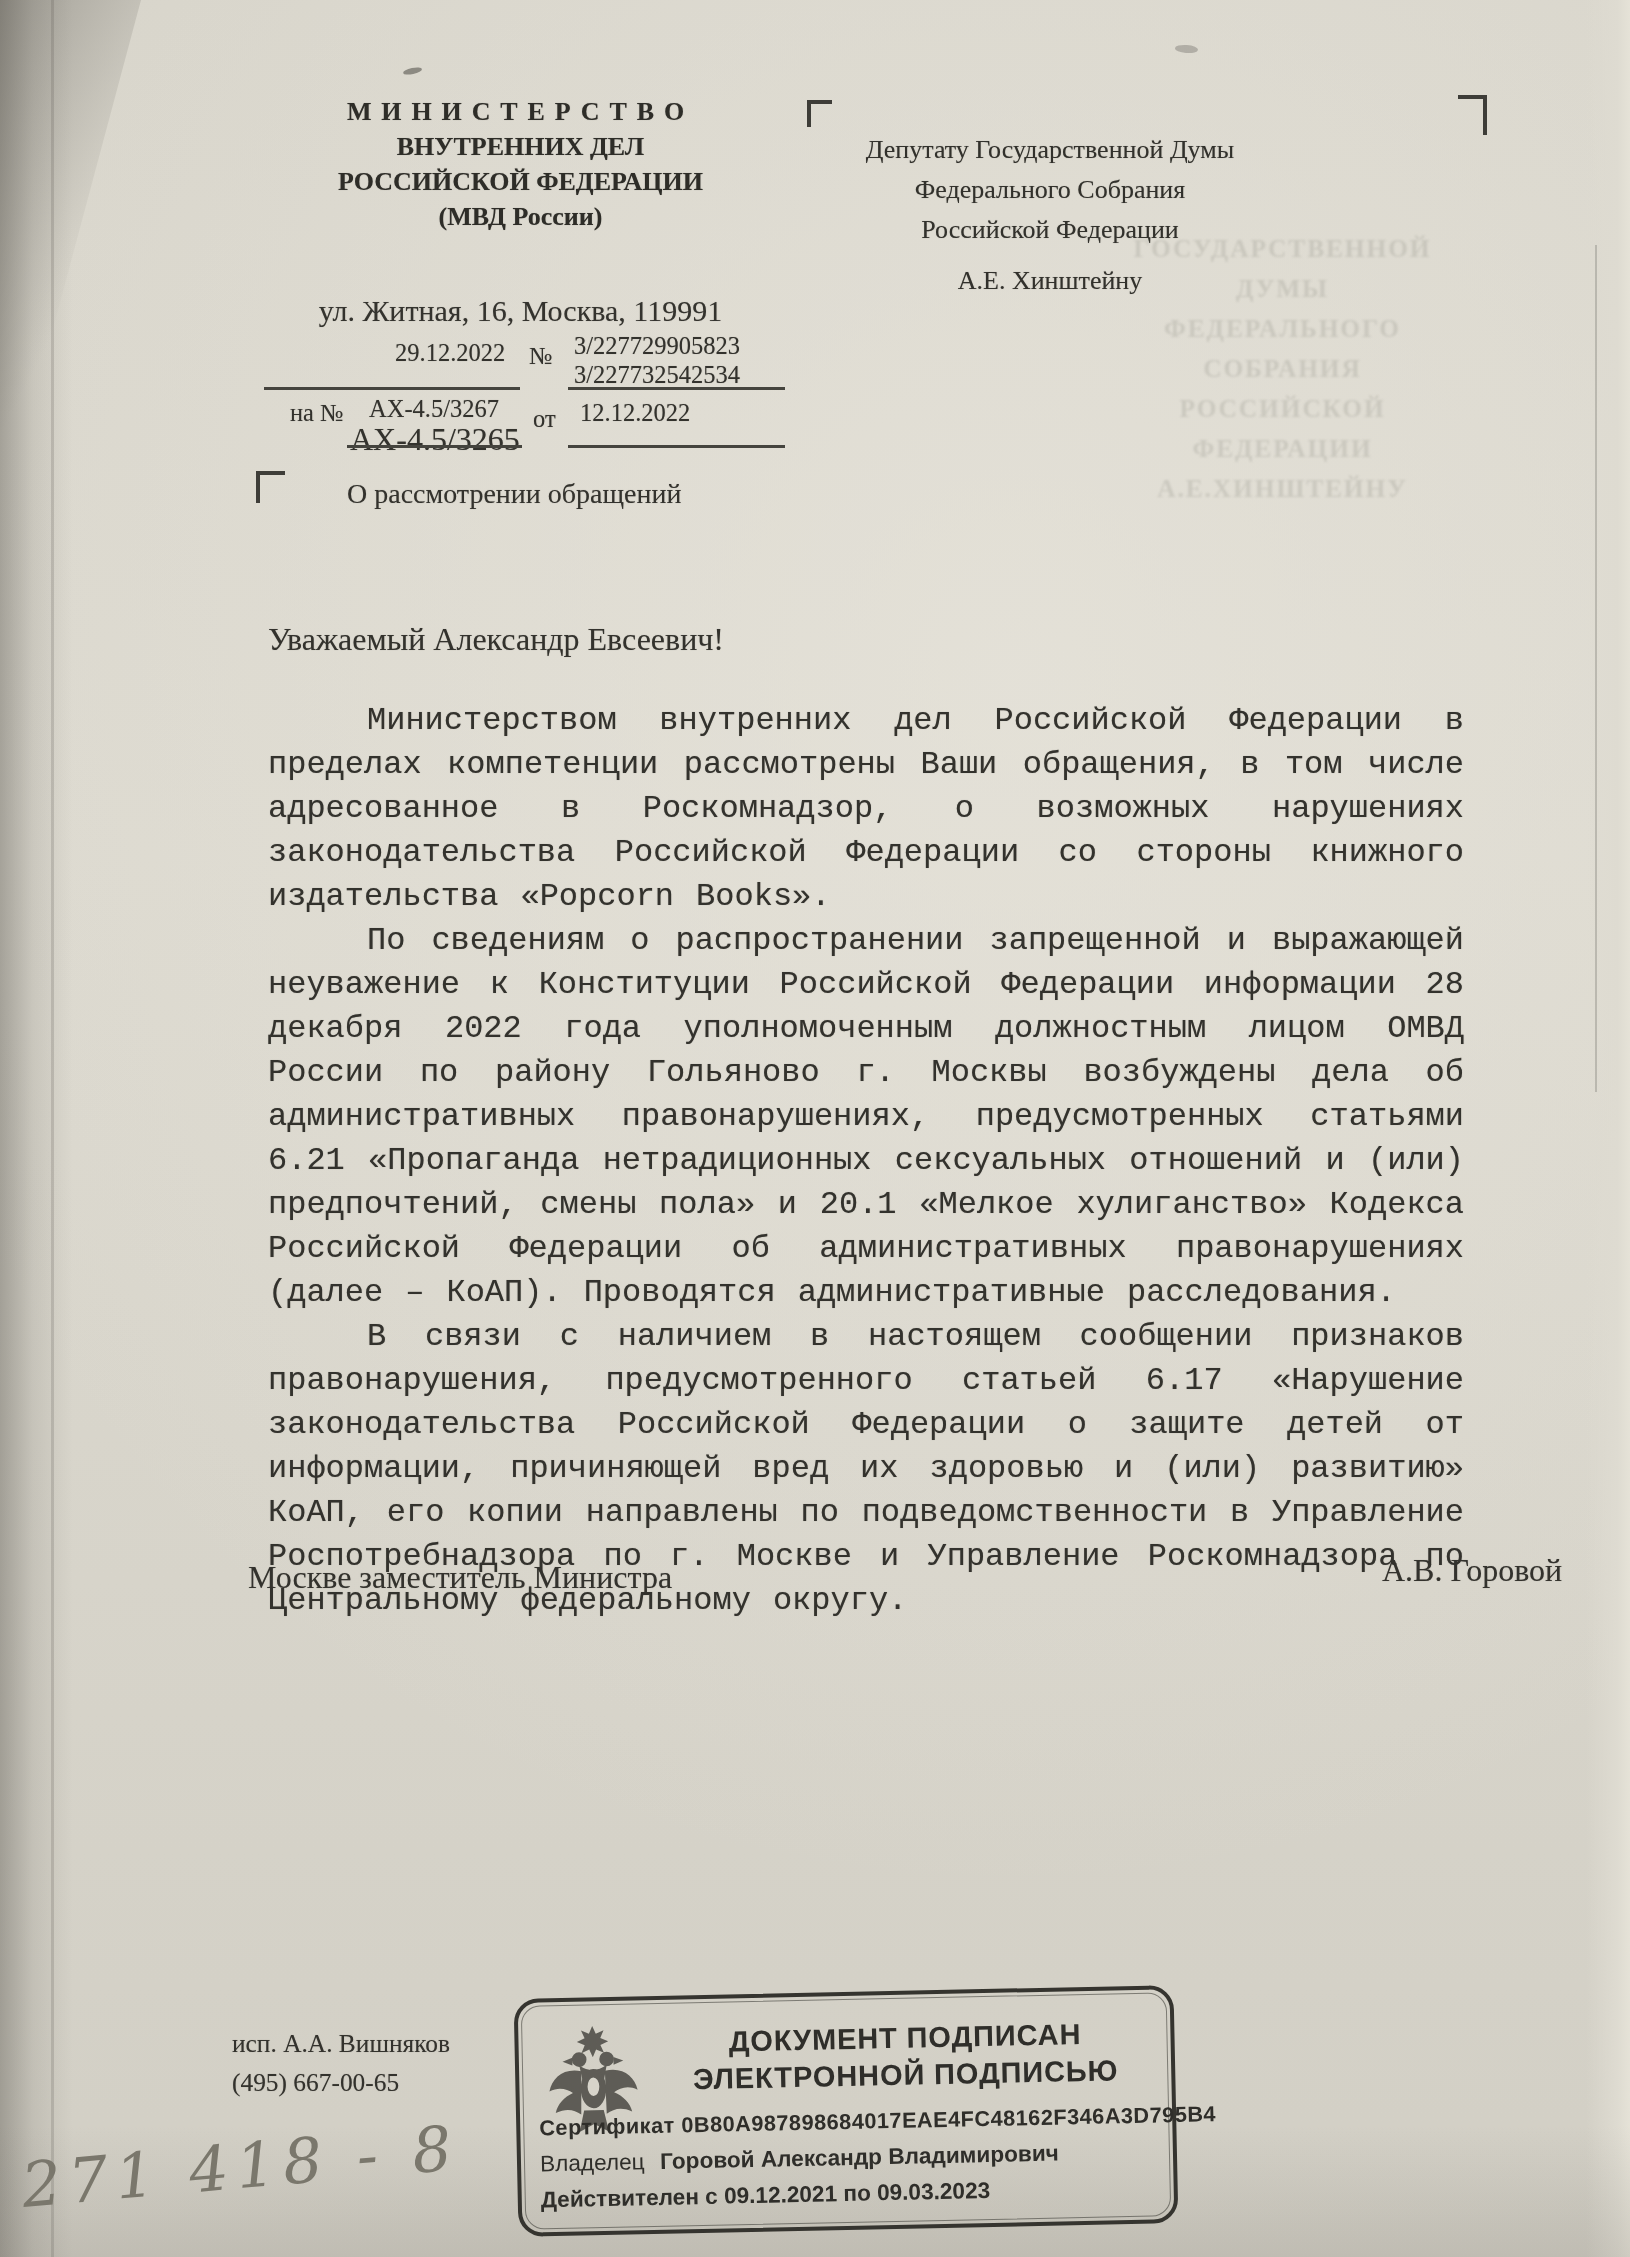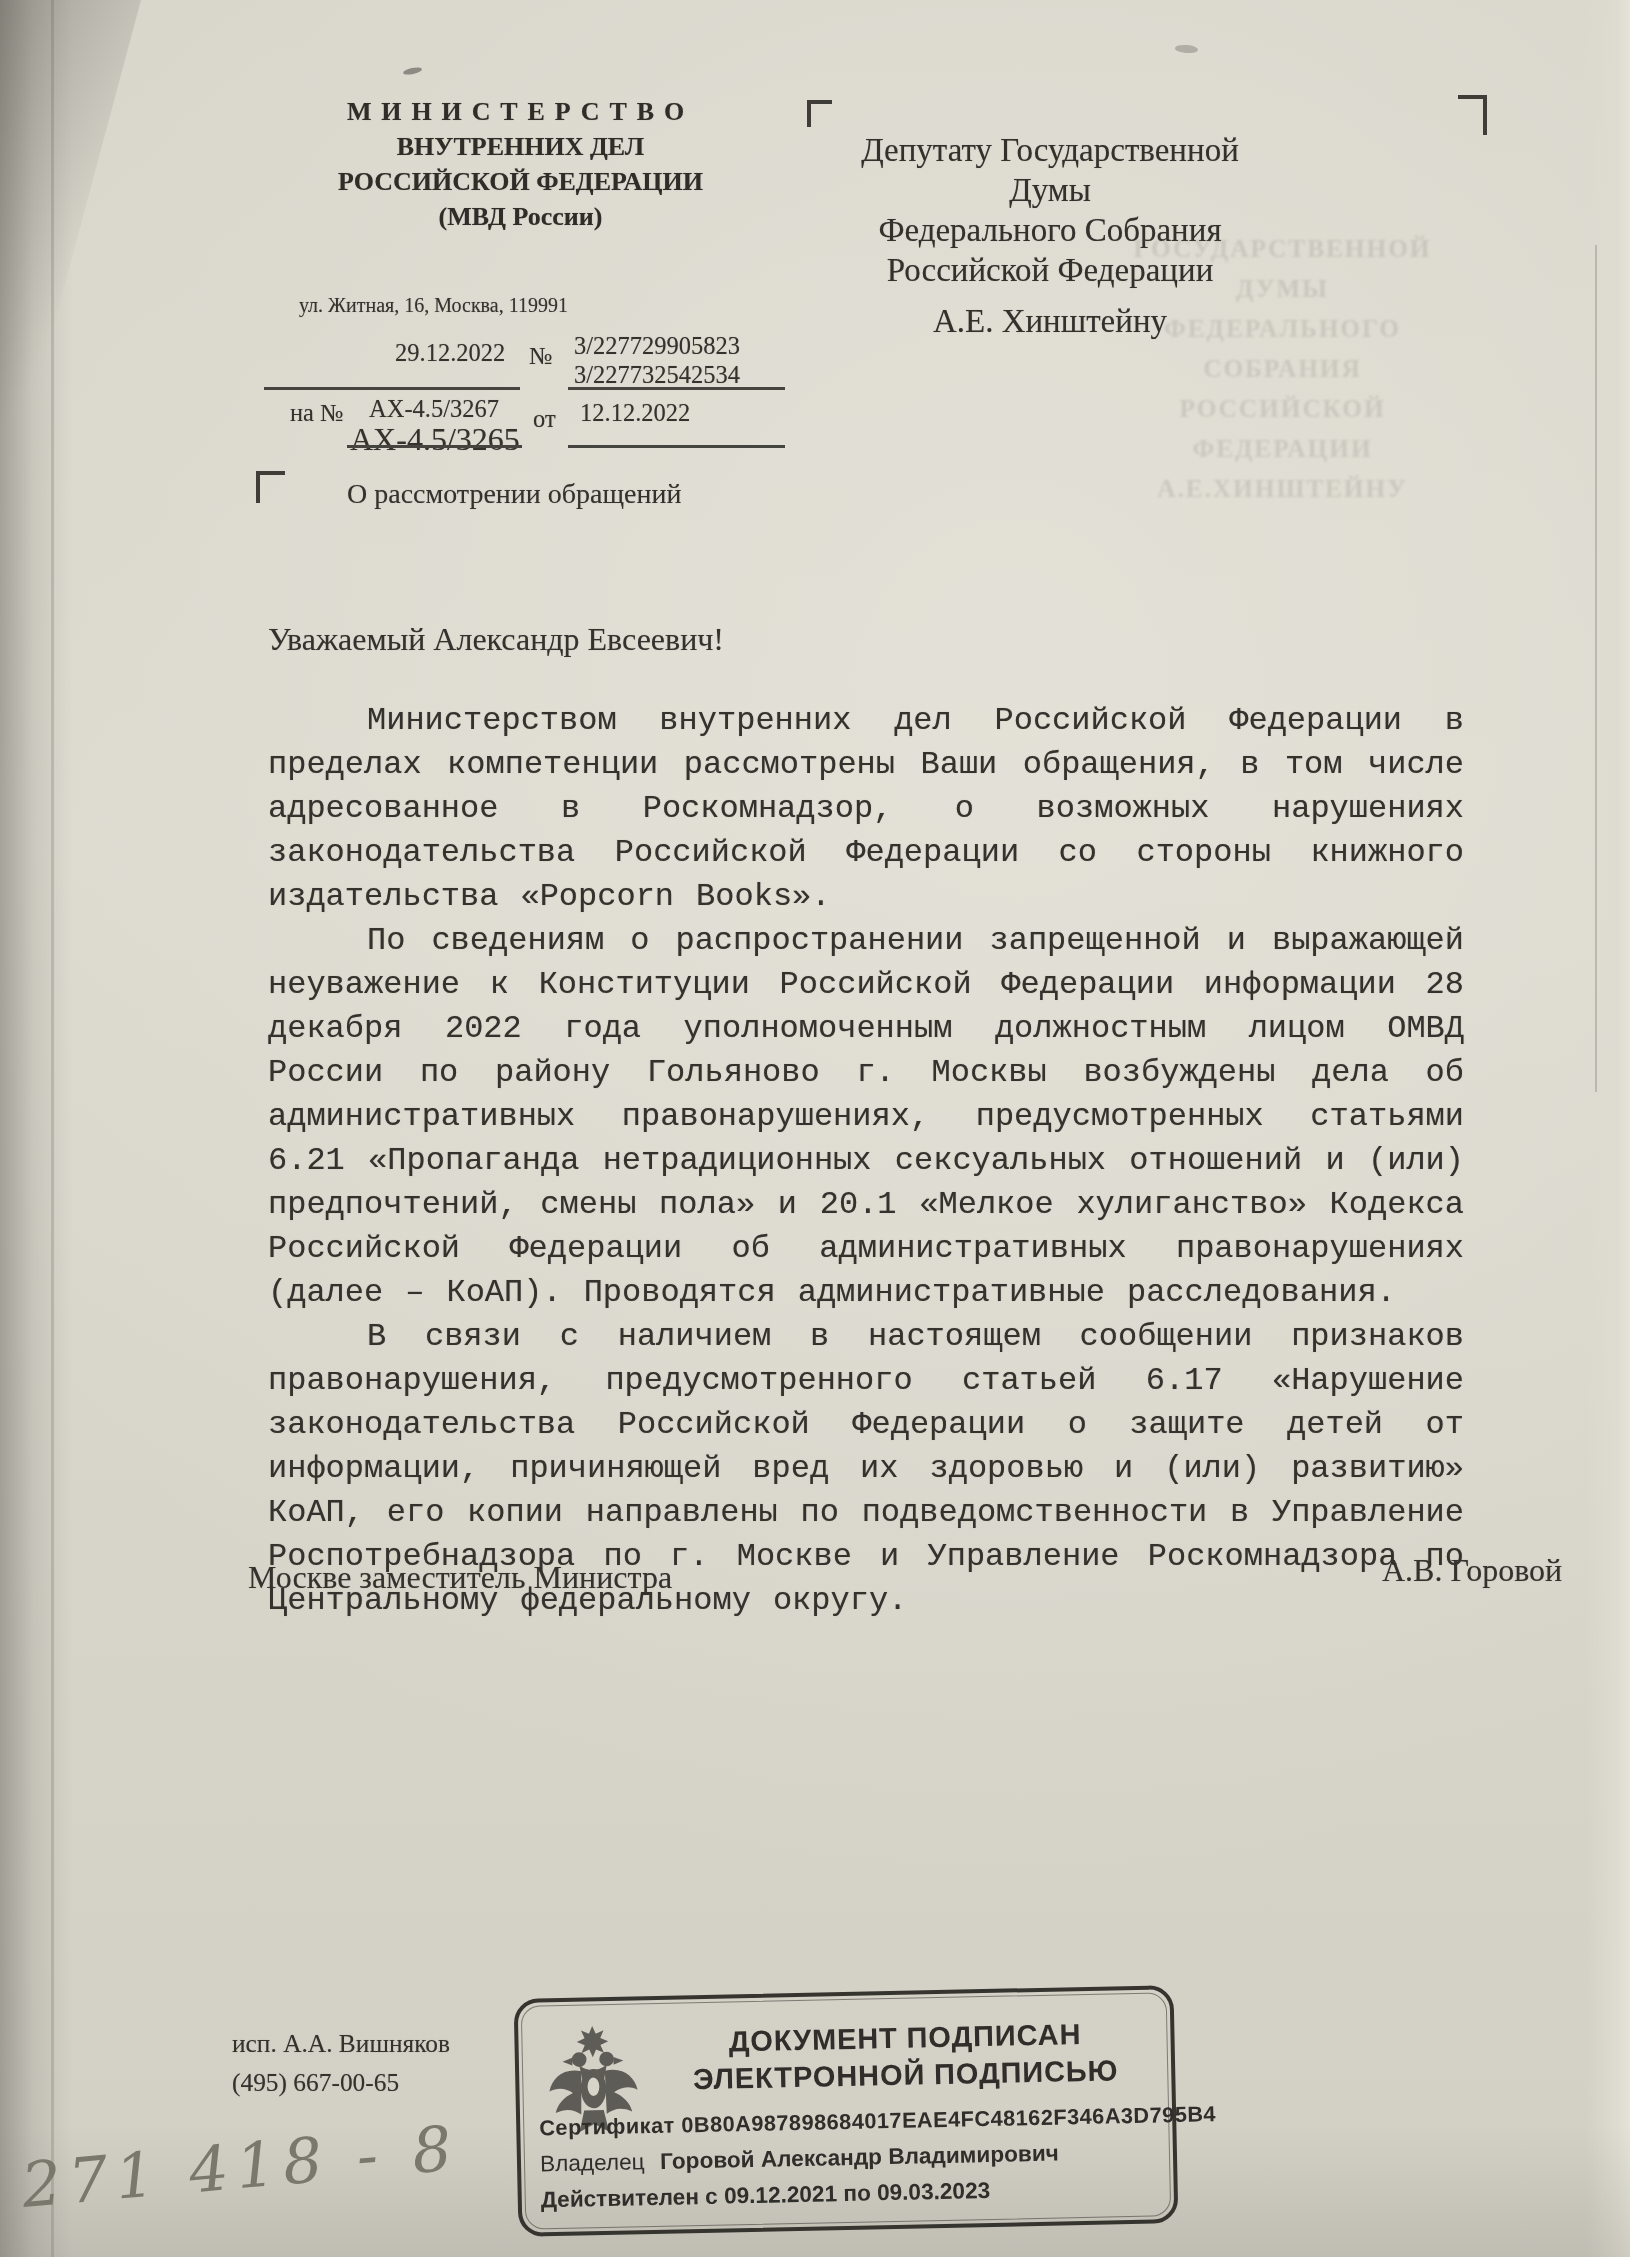--- a/index.html
+++ b/index.html
@@ -29,22 +29,22 @@
   .shade-bottom{position:absolute;left:0;bottom:0;width:100%;height:132px;
     background:linear-gradient(180deg, rgba(108,104,96,0) 0%, rgba(108,104,96,.18) 100%);}
   .smudge{position:absolute;border-radius:50%;background:rgba(62,60,54,.5);}
   #smudge1{left:403px;top:68px;width:19px;height:5.6px;transform:rotate(-12deg);}
   #smudge2{left:1175px;top:45px;width:22.6px;height:7.5px;opacity:.55;transform:rotate(4deg);}
 
   
   .letterhead{position:absolute;left:299px;top:94px;width:443px;text-align:center;
     font-weight:700;font-size:26px;line-height:35px;color:#2e2d28;}
   .letterhead .l1{letter-spacing:.38em;}
-  .org-address{position:absolute;left:299px;top:294px;width:443px;
-    font-size:20px;color:#34332e;}
+  .org-address{position:absolute;left:299px;top:294px;width:443px;text-align:center;
+    font-size:30px;color:#34332e;}
 
   .out-date{position:absolute;left:395px;top:339px;font-size:24.5px;}
   .num-sign{position:absolute;left:529px;top:342px;font-size:24.5px;}
   .out-numbers{position:absolute;left:574px;top:331px;font-size:24.5px;line-height:29px;white-space:nowrap;}
   .rule{position:absolute;height:2.8px;background:#45443e;}
   #rule-a{left:264px;top:387px;width:256px;}
   #rule-b{left:568px;top:387px;width:217px;}
   #rule-c{left:347px;top:445px;width:175px;}
   #rule-d{left:568px;top:445px;width:217px;}
   .ref-label{position:absolute;left:290px;top:399px;font-size:24.5px;}
@@ -54,21 +54,21 @@
   .ref-date{position:absolute;left:580px;top:399px;font-size:24.5px;}
 
   .corner{position:absolute;border:0 solid #3e3d38;}
   #corner-subject{left:256px;top:471px;width:24.5px;height:28px;border-left-width:4.7px;border-top-width:4.7px;}
   #corner-addr-l{left:807px;top:100px;width:21px;height:22.6px;border-left-width:4.7px;border-top-width:4.7px;}
   #corner-addr-r{left:1458px;top:95px;width:24.5px;height:36px;border-right-width:4.7px;border-top-width:4.7px;}
   .subject{position:absolute;left:347px;top:478px;font-size:28px;}
 
   
   .addressee{position:absolute;left:843px;top:130px;width:414px;text-align:center;
-    font-size:33px;line-height:40px;color:#32312c;}
+    font-size:26px;line-height:40px;color:#32312c;}
   .addressee .name{margin-top:11.3px;text-align:center;}
 
   
   .ghost{position:absolute;left:1094px;top:228px;width:377px;text-align:center;
     font-weight:700;font-size:25.4px;line-height:40px;letter-spacing:1.9px;
     color:rgba(118,120,110,.20);filter:blur(1.2px);}
 
   
   .salutation{position:absolute;left:268px;top:621px;width:1196px;text-align:left;font-size:32px;}
   .body-text{position:absolute;left:268px;top:699px;width:1196px;

